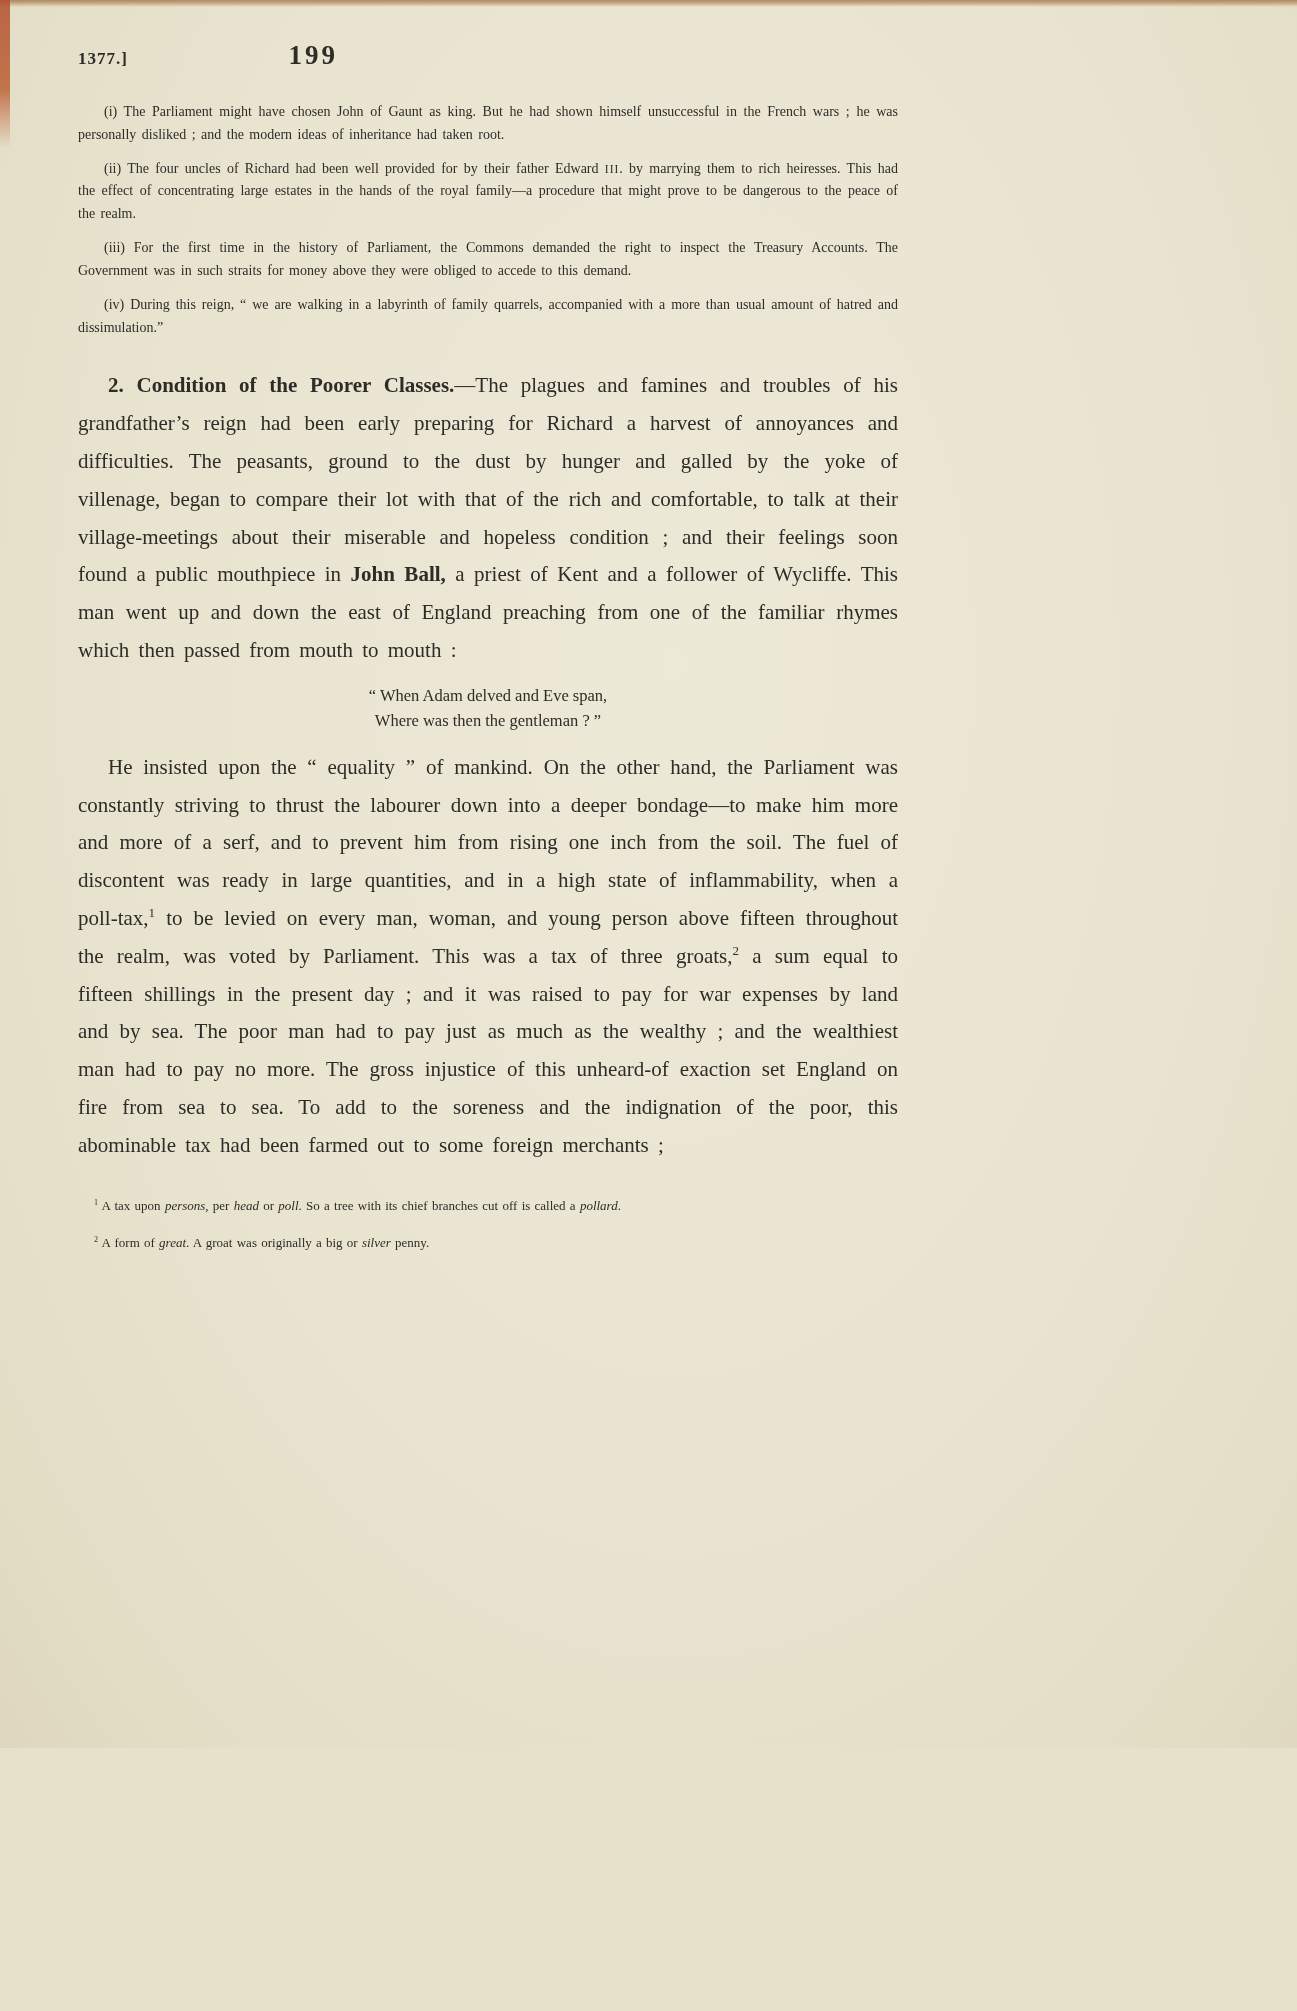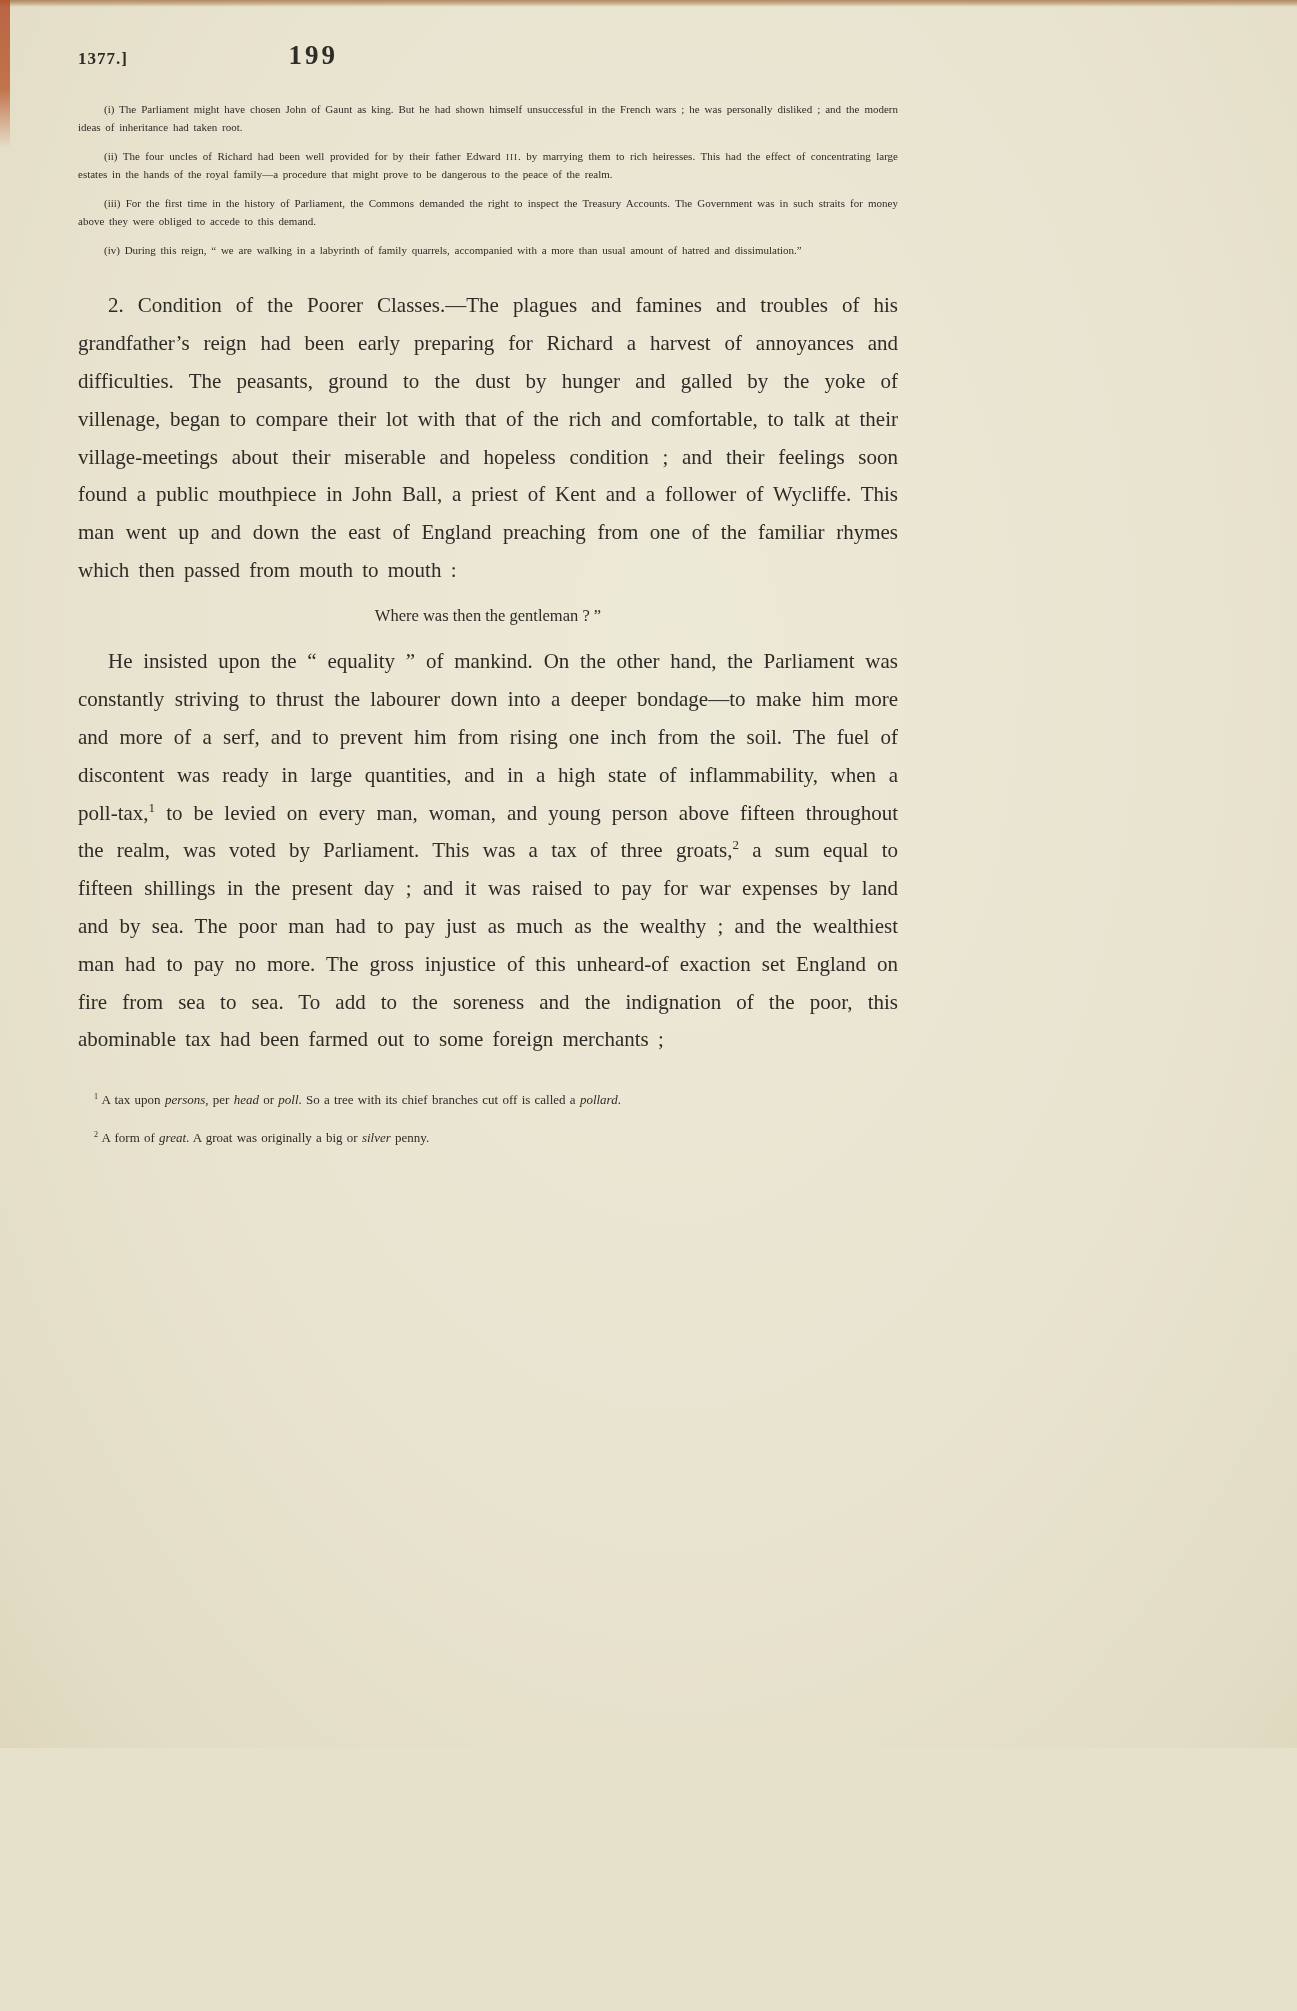--- a/index.html
+++ b/index.html
@@ -55,21 +55,21 @@
   }
   .hdr-page {
     width: 130px;
     text-align: right;
     font-size: 27px;
     letter-spacing: 3px;
     font-weight: bold;
   }
   .small-para {
     margin: 8px 0 11px 0;
-    font-size: 11px;
+    font-size: 14px;
     line-height: 1.63;
     text-align: justify;
     text-indent: 26px;
     word-spacing: 2px;
   }
   .main-para {
     margin: 0;
     font-size: 21px;
     line-height: 1.8;
     text-align: justify;
@@ -83,21 +83,21 @@
     font-size: 16.5px;
     line-height: 1.55;
   }
   .footnotes {
     margin-top: 30px;
     font-size: 13px;
     line-height: 1.65;
     word-spacing: 1px;
   }
   .footnote { margin: 16px; }
-  .seg-bold { font-weight: normal; }
+  .seg-bold { font-weight: bold; }
   .seg-italic { font-style: italic; }
   .seg-smallcaps { font-size: 0.82em; letter-spacing: 1px; }
   .seg-sup { vertical-align: super; font-size: 0.62em; line-height: 0; }
 </style>
 </head>
 <body>
 
 <div class="scan">
   <div class="edge-top"></div>
   <div class="edge-left"></div>
@@ -110,20 +110,21 @@
     </div>
 
     <p class="small-para"><span>(i) The Parliament might have chosen John of Gaunt as king. But he had shown himself unsuccessful in the French wars ; he was personally disliked ; and the modern ideas of inheritance had taken root.</span></p>
     <p class="small-para"><span>(ii) The four uncles of Richard had been well provided for by their father Edward </span><span class="seg-smallcaps">III</span><span>. by marrying them to rich heiresses. This had the effect of concentrating large estates in the hands of the royal family—a procedure that might prove to be dangerous to the peace of the realm.</span></p>
     <p class="small-para"><span>(iii) For the first time in the history of Parliament, the Commons demanded the right to inspect the Treasury Accounts. The Government was in such straits for money above they were obliged to accede to this demand.</span></p>
     <p class="small-para"><span>(iv) During this reign, “ we are walking in a labyrinth of family quarrels, accompanied with a more than usual amount of hatred and dissimulation.”</span></p>
 
     <p class="main-para first"><span class="seg-bold">2. Condition of the Poorer Classes.</span><span>—The plagues and famines and troubles of his grandfather’s reign had been early preparing for Richard a harvest of annoyances and difficulties. The peasants, ground to the dust by hunger and galled by the yoke of villenage, began to compare their lot with that of the rich and comfortable, to talk at their village-meetings about their miserable and hopeless condition ; and their feelings soon found a public mouthpiece in </span><span class="seg-bold">John Ball,</span><span> a priest of Kent and a follower of Wycliffe. This man went up and down the east of England preaching from one of the familiar rhymes which then passed from mouth to mouth :</span></p>
 
     <div class="poem">
+      <div class="poem-line">“ When Adam delved and Eve span,</div>
       <div class="poem-line">Where was then the gentleman ? ”</div>
     </div>
 
     <p class="main-para"><span>He insisted upon the “ equality ” of mankind. On the other hand, the Parliament was constantly striving to thrust the labourer down into a deeper bondage—to make him more and more of a serf, and to prevent him from rising one inch from the soil. The fuel of discontent was ready in large quantities, and in a high state of inflammability, when a poll-tax,</span><span class="seg-sup">1</span><span> to be levied on every man, woman, and young person above fifteen throughout the realm, was voted by Parliament. This was a tax of three groats,</span><span class="seg-sup">2</span><span> a sum equal to fifteen shillings in the present day ; and it was raised to pay for war expenses by land and by sea. The poor man had to pay just as much as the wealthy ; and the wealthiest man had to pay no more. The gross injustice of this unheard-of exaction set England on fire from sea to sea. To add to the soreness and the indignation of the poor, this abominable tax had been farmed out to some foreign merchants ;</span></p>
 
     <div class="footnotes">
       <p class="footnote"><span class="seg-sup">1</span><span> A tax upon </span><span class="seg-italic">persons</span><span>, per </span><span class="seg-italic">head</span><span> or </span><span class="seg-italic">poll</span><span>. So a tree with its chief branches cut off is called a </span><span class="seg-italic">pollard</span><span>.</span></p>
       <p class="footnote"><span class="seg-sup">2</span><span> A form of </span><span class="seg-italic">great</span><span>. A groat was originally a big or </span><span class="seg-italic">silver</span><span> penny.</span></p>
     </div>
 

